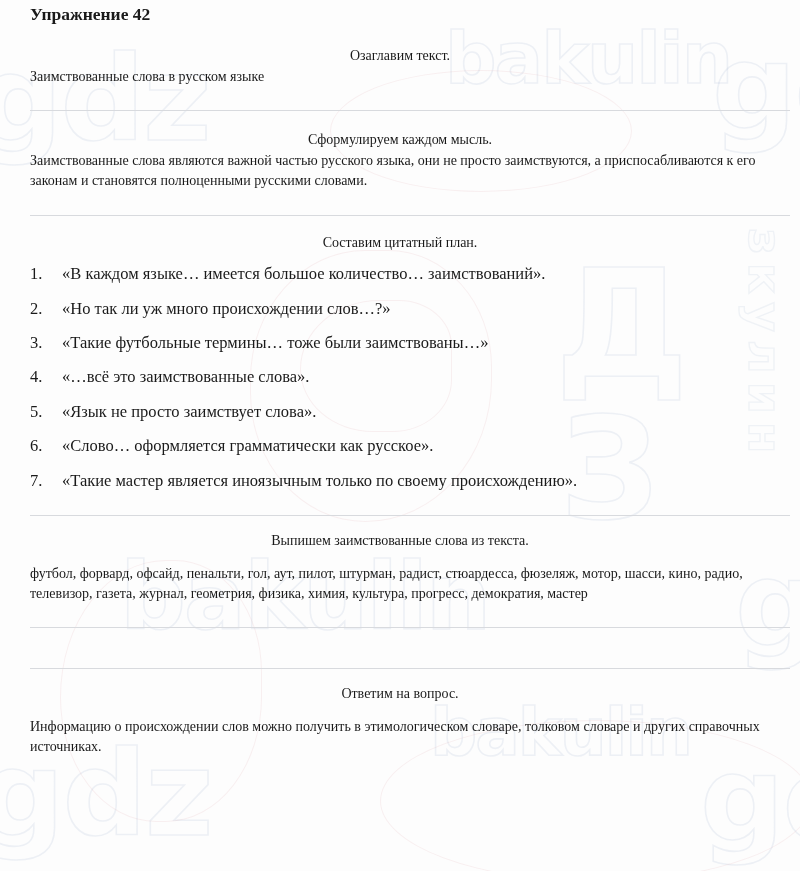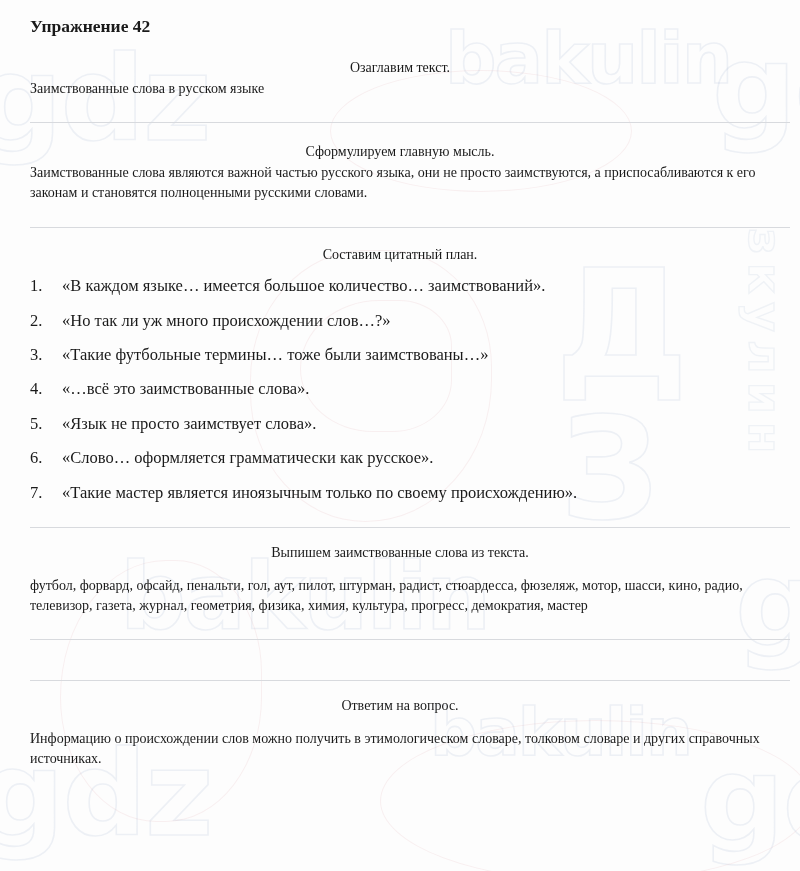--- a/index.html
+++ b/index.html
@@ -43,21 +43,21 @@
   .wm-shape {
     position: absolute;
     border: 1.5px solid rgba(225,165,172,0.16);
     border-radius: 50%;
   }
 
   
   #page {
     position: relative;
     z-index: 1;
-    padding: 12px 10px 0 30px;
+    padding: 0 10px 0 30px;
     box-sizing: border-box;
     width: 780px;
   }
 
   .ex-title {
     font-size: 17.5px;
     line-height: 1.2;
     padding-top: 4px;
     margin: 0 0 22px 0;
   }
@@ -148,21 +148,21 @@
   <div class="section">
     <div class="sec-head">Озаглавим текст.</div>
     <p class="sec-body">Заимствованные слова в русском языке</p>
   </div>
 
   <div class="sp-24"></div>
   <hr class="divider">
   <div class="sp-20"></div>
 
   <div class="section">
-    <div class="sec-head">Сформулируем главную мысль.</div>
+    <div class="sec-head">Сформулируем каждом мысль.</div>
     <p class="sec-body">Заимствованные слова являются важной частью русского языка, они не просто заимствуются, а приспосабливаются к его законам и становятся полноценными русскими словами.</p>
   </div>
 
   <div class="sp-24"></div>
   <hr class="divider">
   <div class="sp-18"></div>
 
   <div class="section">
     <div class="sec-head">Составим цитатный план.</div>
     <ol class="plan">

